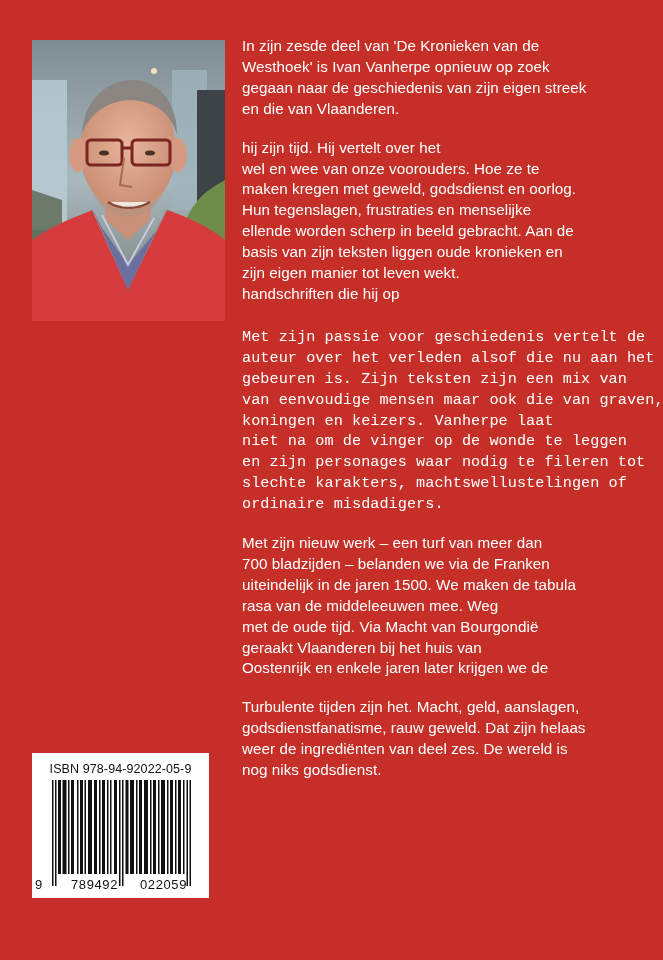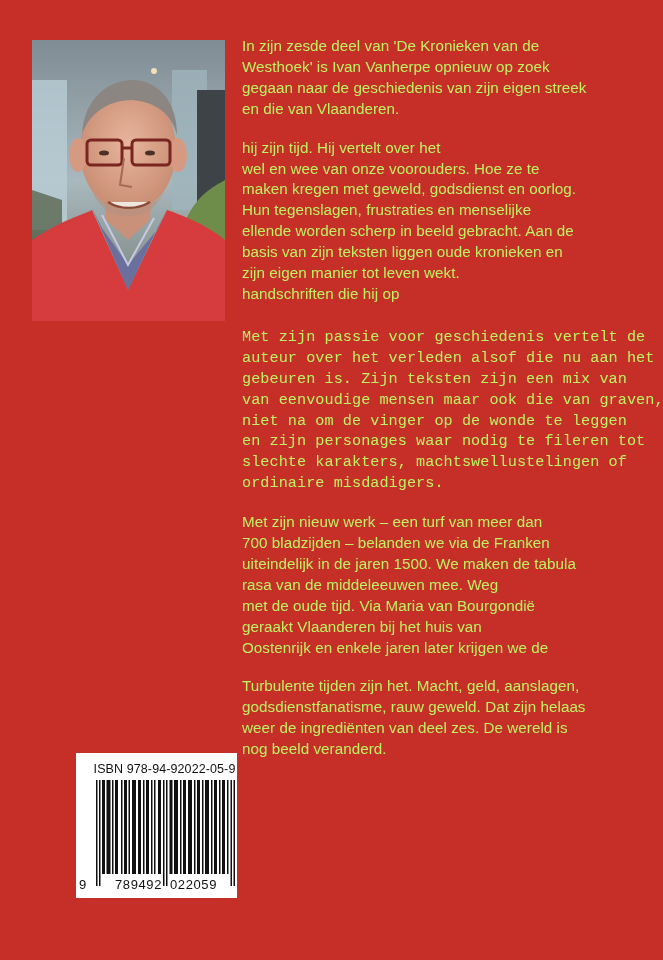--- a/index.html
+++ b/index.html
@@ -8,29 +8,28 @@
     background:#C62F27;
     font-family:"Liberation Sans", sans-serif;
   }
   .photo {
     position:absolute; left:32px; top:40px; width:193px; height:281px;
     overflow:hidden; background:#9fb0b8;
   }
   .photo svg { display:block; }
   .blurb {
     position:absolute; left:242px; top:36px; width:410px;
-    color:#bef264; font-size:15.2px; line-height:20.9px;
+    color:#ffffff; font-size:15.2px; line-height:20.9px;
     letter-spacing:0.05px;
   }
   .para { margin:0 0 18px 0; }
   .para .ln { display:block; white-space:nowrap; }
   .barcode-box {
-    position:absolute; left:32px; top:753px; width:161px; height:145px;
+    position:absolute; left:32px; top:753px; width:177px; height:145px;
     background:#ffffff;
-    margin-left:44px;
   }
   .isbn-label {
     position:absolute; left:0; top:9px; width:177px; text-align:center;
     font-size:12.5px; color:#111; letter-spacing:0.1px;
   }
   .bars { position:absolute; left:20px; top:27px; }
   .digit {
     position:absolute; font-size:13px; color:#111; top:124px;
   }
 </style>
@@ -102,39 +101,40 @@
     <span class="ln">ellende worden scherp in beeld gebracht. Aan de</span>
     <span class="ln">basis van zijn teksten liggen oude kronieken en</span>
     <span class="ln">zijn eigen manier tot leven wekt.</span>
     <span class="ln">handschriften die hij op</span>
   </p>
   <p class="para" style="margin-top:22px;font-family:Liberation Mono, monospace;">
     <span class="ln">Met zijn passie voor geschiedenis vertelt de</span>
     <span class="ln">auteur over het verleden alsof die nu aan het</span>
     <span class="ln">gebeuren is. Zijn teksten zijn een mix van</span>
     <span class="ln">van eenvoudige mensen maar ook die van graven,</span>
+    <span class="ln">koningen en keizers. Vanherpe laat</span>
     <span class="ln">niet na om de vinger op de wonde te leggen</span>
     <span class="ln">en zijn personages waar nodig te fileren tot</span>
     <span class="ln">slechte karakters, machtswellustelingen of</span>
     <span class="ln">ordinaire misdadigers.</span>
   </p>
   <p class="para">
     <span class="ln">Met zijn nieuw werk – een turf van meer dan</span>
     <span class="ln">700 bladzijden – belanden we via de Franken</span>
     <span class="ln">uiteindelijk in de jaren 1500. We maken de tabula</span>
     <span class="ln">rasa van de middeleeuwen mee. Weg</span>
-    <span class="ln">met de oude tijd. Via Maria van Bourgondië</span>
+    <span class="ln">met de oude tijd. Via Macht van Bourgondië</span>
     <span class="ln">geraakt Vlaanderen bij het huis van</span>
     <span class="ln">Oostenrijk en enkele jaren later krijgen we de</span>
   </p>
   <p class="para">
     <span class="ln">Turbulente tijden zijn het. Macht, geld, aanslagen,</span>
     <span class="ln">godsdienstfanatisme, rauw geweld. Dat zijn helaas</span>
     <span class="ln">weer de ingrediënten van deel zes. De wereld is</span>
-    <span class="ln">nog beeld veranderd.</span>
+    <span class="ln">nog niks godsdienst.</span>
   </p>
 </div>
 
 <div class="barcode-box">
   <div class="isbn-label">ISBN 978-94-92022-05-9</div>
   <svg class="bars" width="140" height="110" viewBox="0 0 140 110">
     <g fill="#111">
 
       <rect x="0" y="0" width="1.5" height="106"></rect>
       <rect x="3" y="0" width="1.5" height="106"></rect>
@@ -171,14 +171,14 @@
       <rect x="123" y="0" width="1.5" height="94"></rect>
       <rect x="126" y="0" width="3" height="94"></rect>
       <rect x="131" y="0" width="1.5" height="94"></rect>
 
       <rect x="134.5" y="0" width="1.5" height="106"></rect>
       <rect x="137.5" y="0" width="1.5" height="106"></rect>
     </g>
   </svg>
   <span class="digit" style="left:3px;">9</span>
   <span class="digit" style="left:39px; letter-spacing:0.6px;">789492</span>
-  <span class="digit" style="left:94px; letter-spacing:0.6px;text-align:center;">022059</span>
+  <span class="digit" style="left:108px; letter-spacing:0.6px;text-align:center;">022059</span>
 </div>
 
 </body></html>

